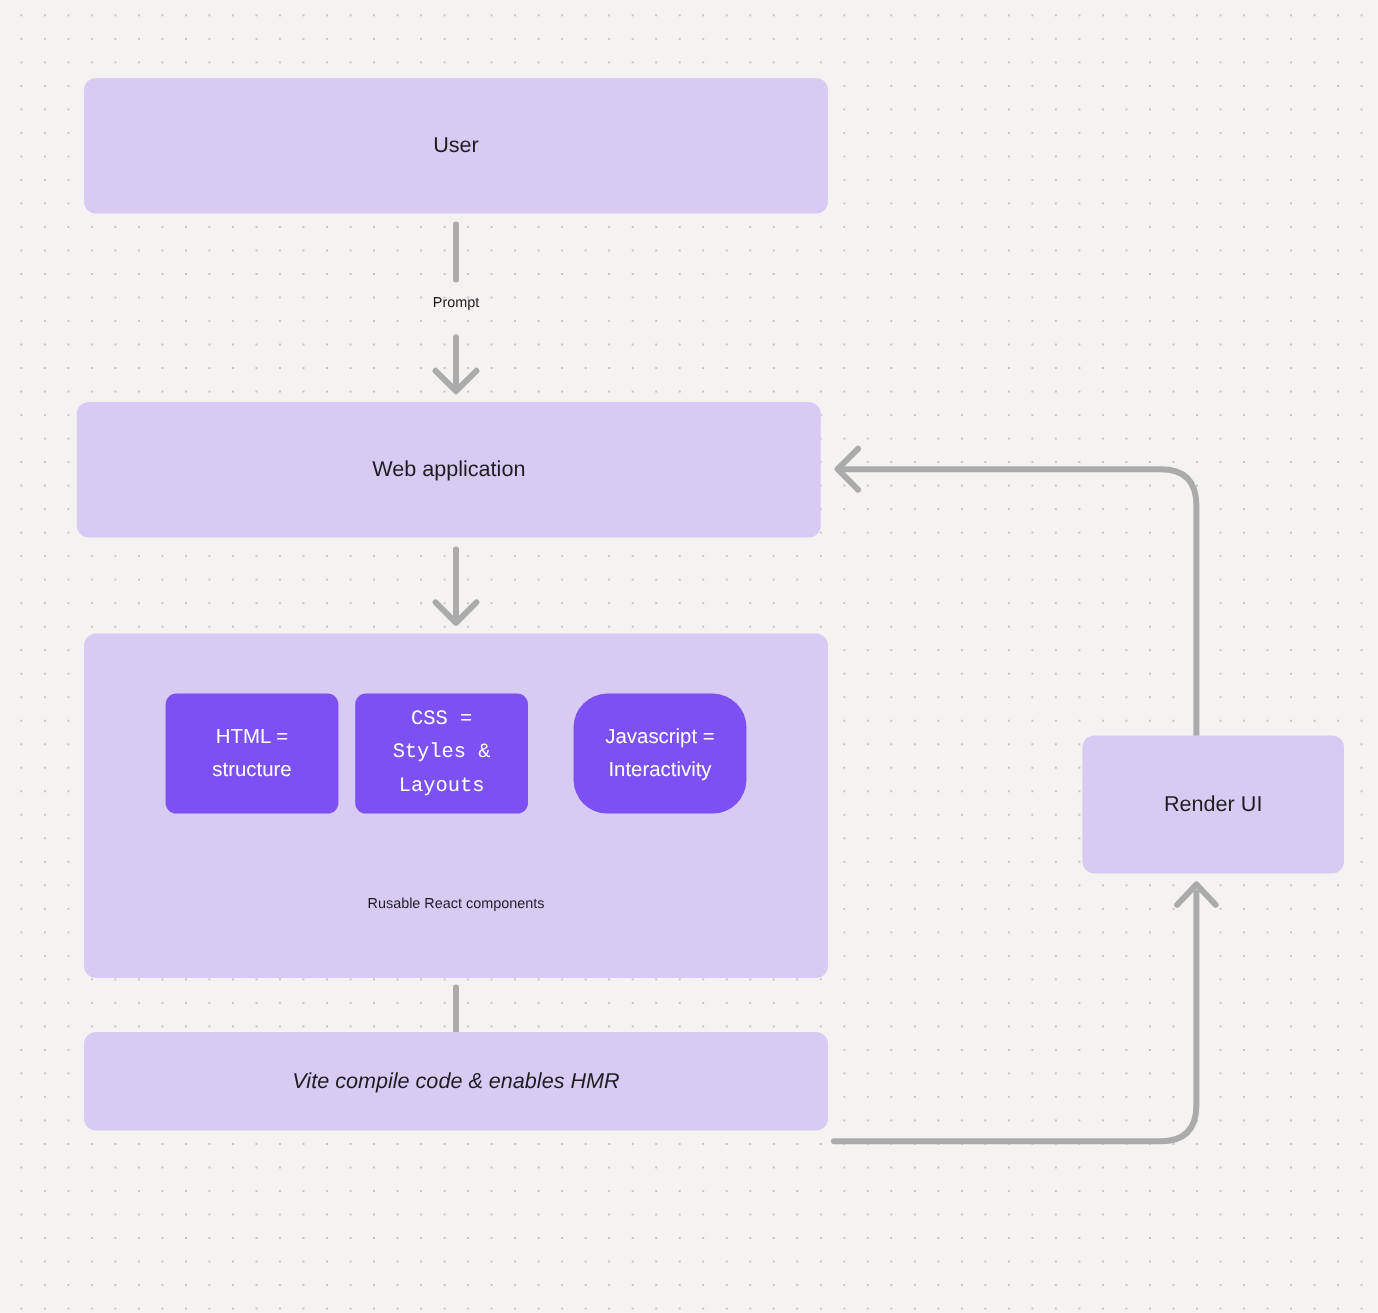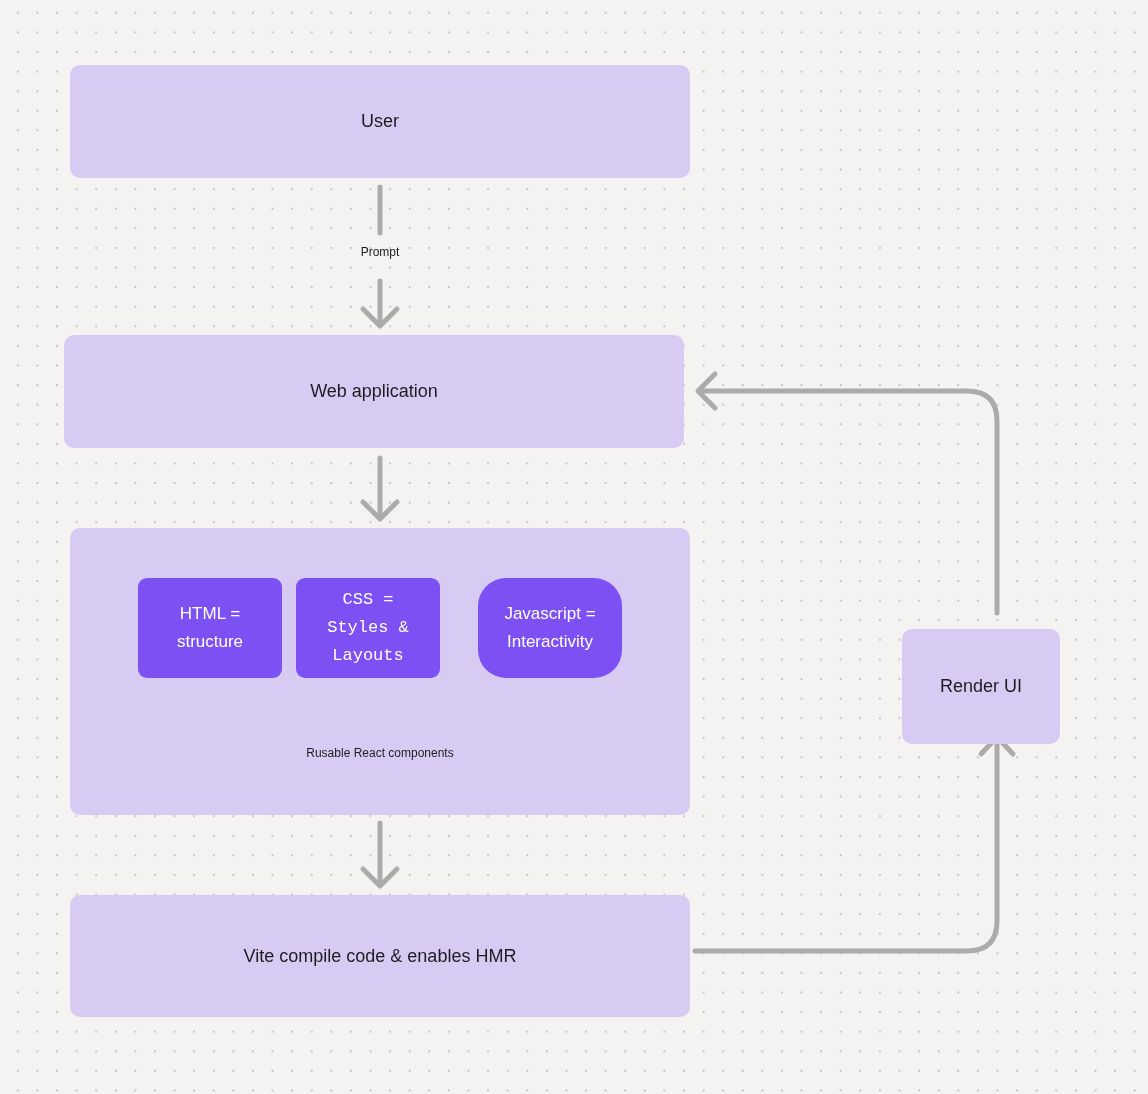--- a/index.html
+++ b/index.html
@@ -24,22 +24,22 @@
     display: flex;
     align-items: center;
     justify-content: center;
     color: #1d1d20;
     font-size: 18px;
     text-align: center;
   }
   .node-user      { left: 70px;  top: 65px;  width: 620px; height: 113px; }
   .node-webapp    { left: 64px;  top: 335px; width: 620px; height: 113px; }
   .node-group     { left: 70px;  top: 528px; width: 620px; height: 287px; display: block; }
-  .node-vite      { left: 70px;  top: 895px; width: 620px; height: 122px; }
-  .node-render    { left: 902px; top: 613px; width: 158px; height: 115px; margin-top: 16px; }
+  .node-vite      { left: 70px;  top: 860px; width: 620px; height: 82px; font-style: italic; }
+  .node-render    { left: 902px; top: 613px; width: 218px; height: 115px; }
 
   .child-box {
     position: absolute;
     top: 40px;
     width: 144px;
     height: 100px;
     background: #7c50f2;
     border-radius: 9px;
     display: flex;
     align-items: center;

